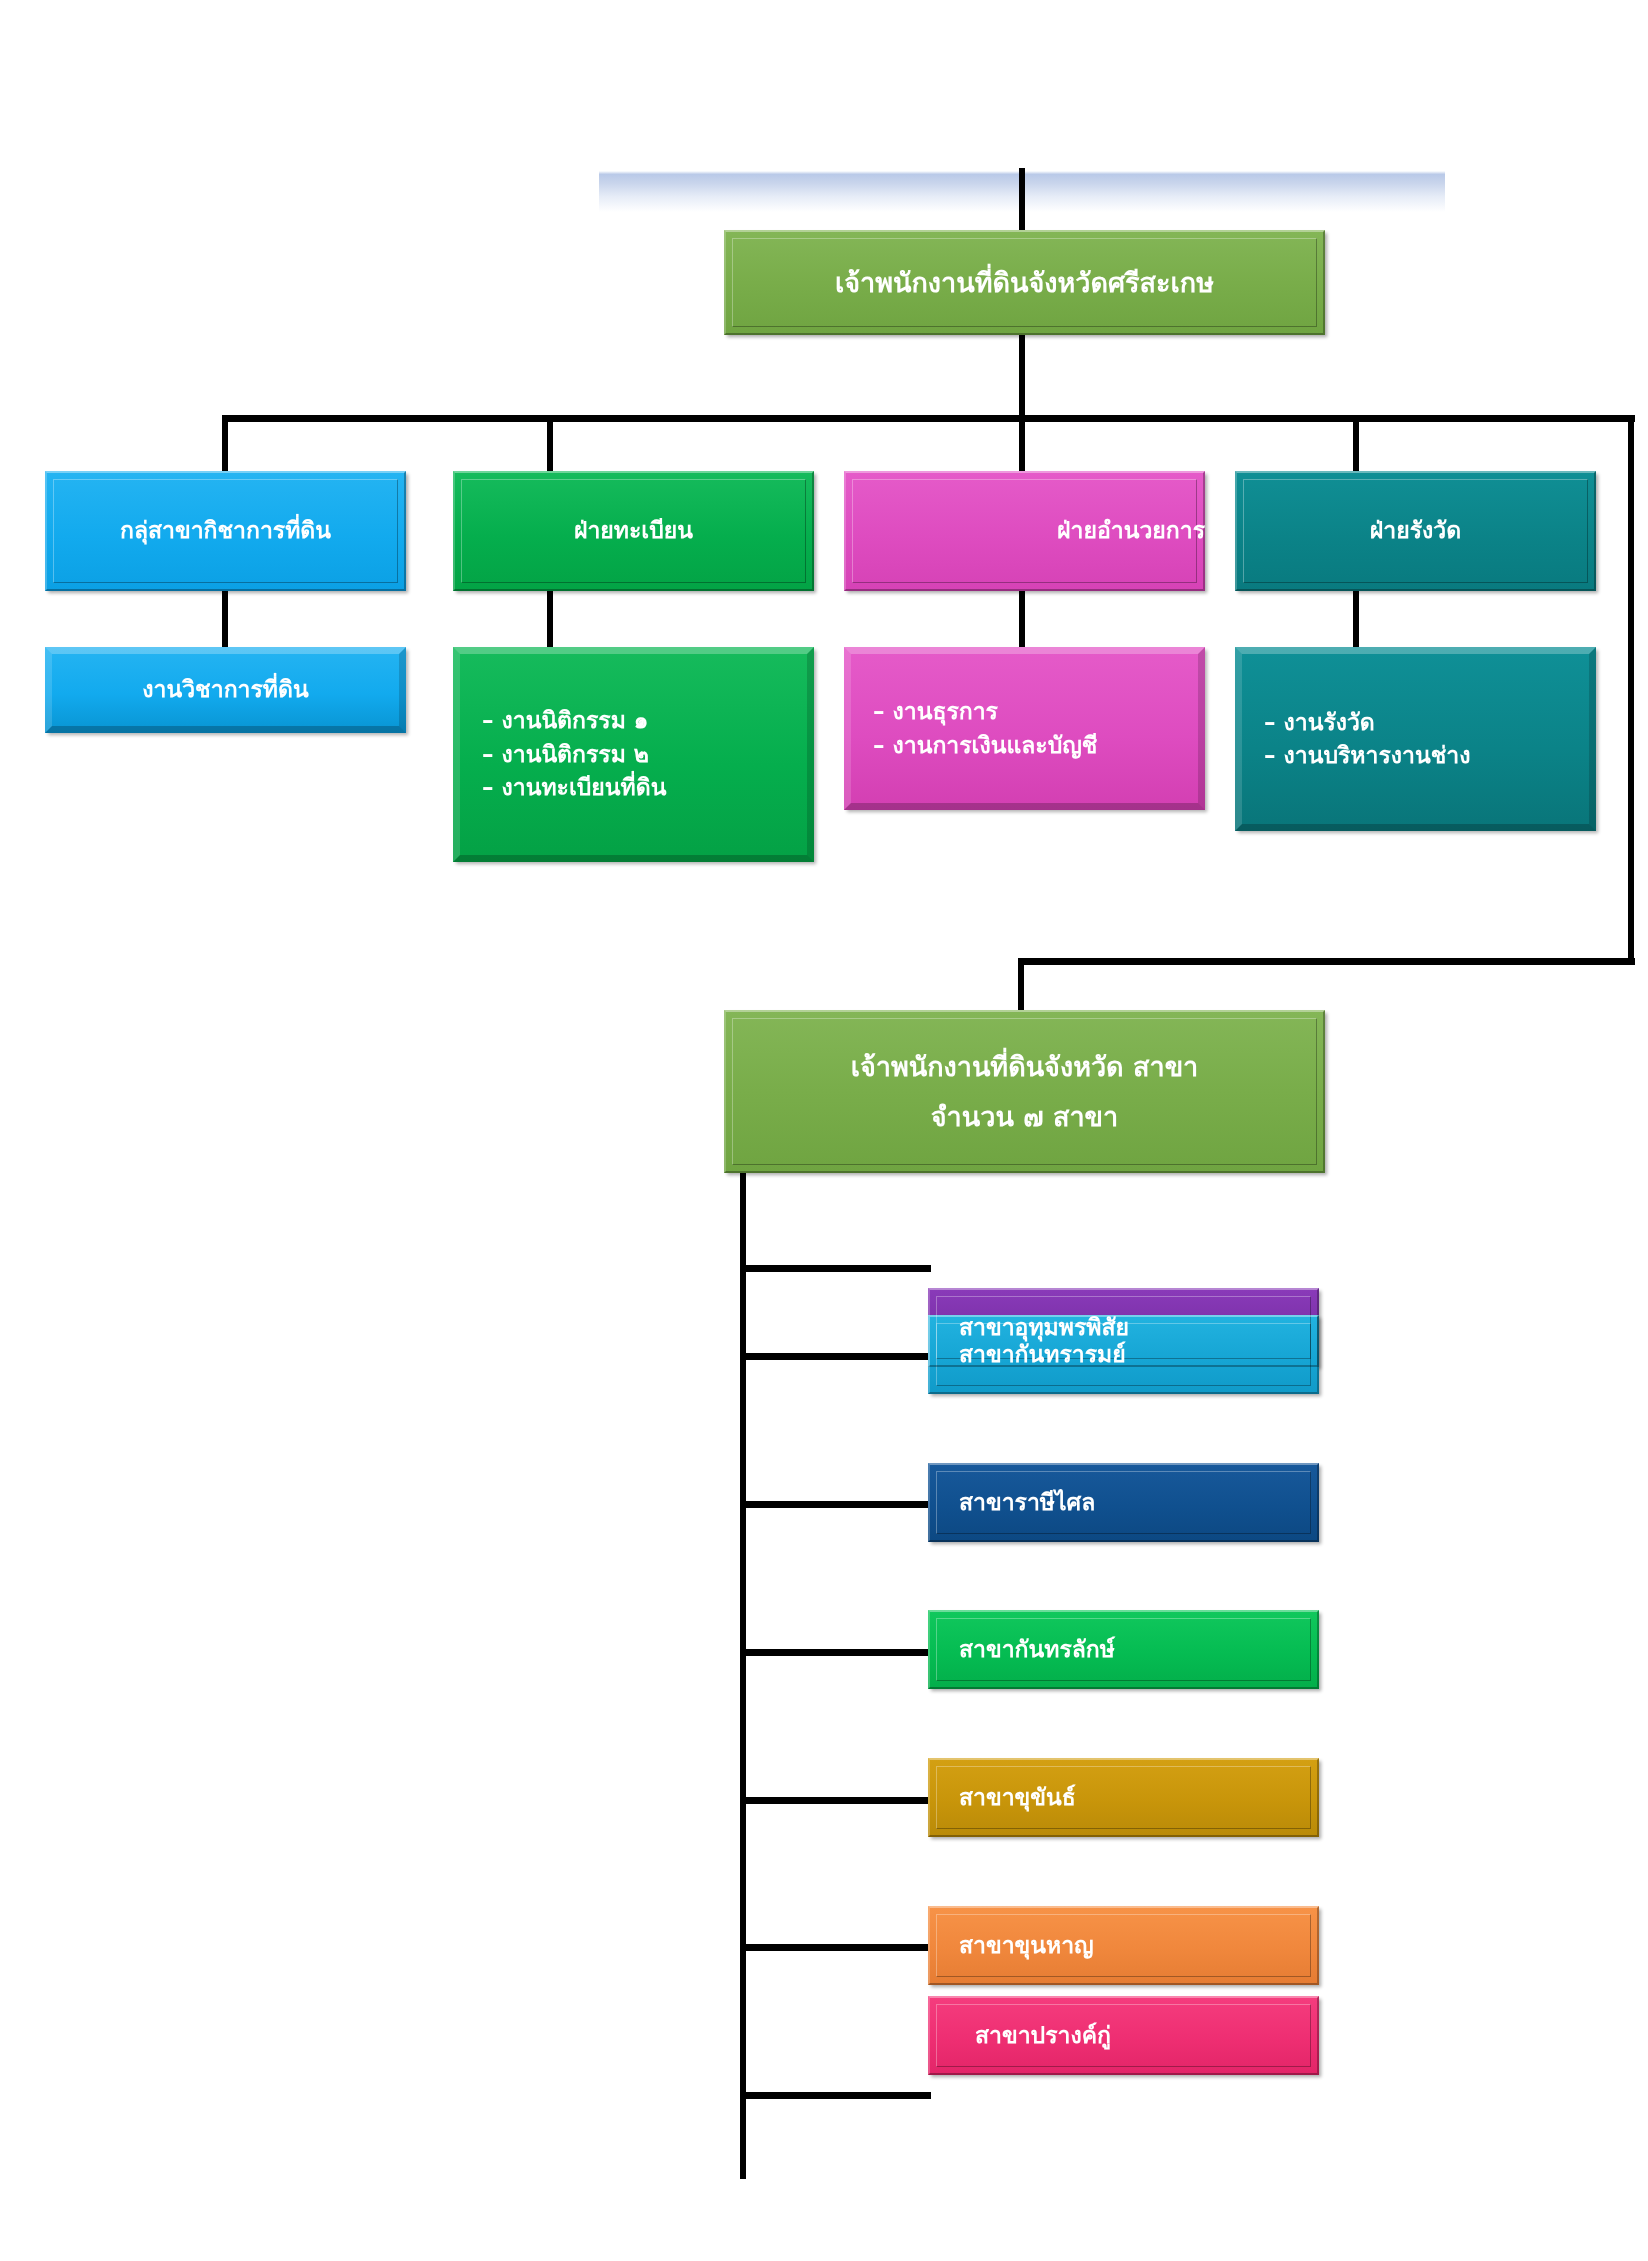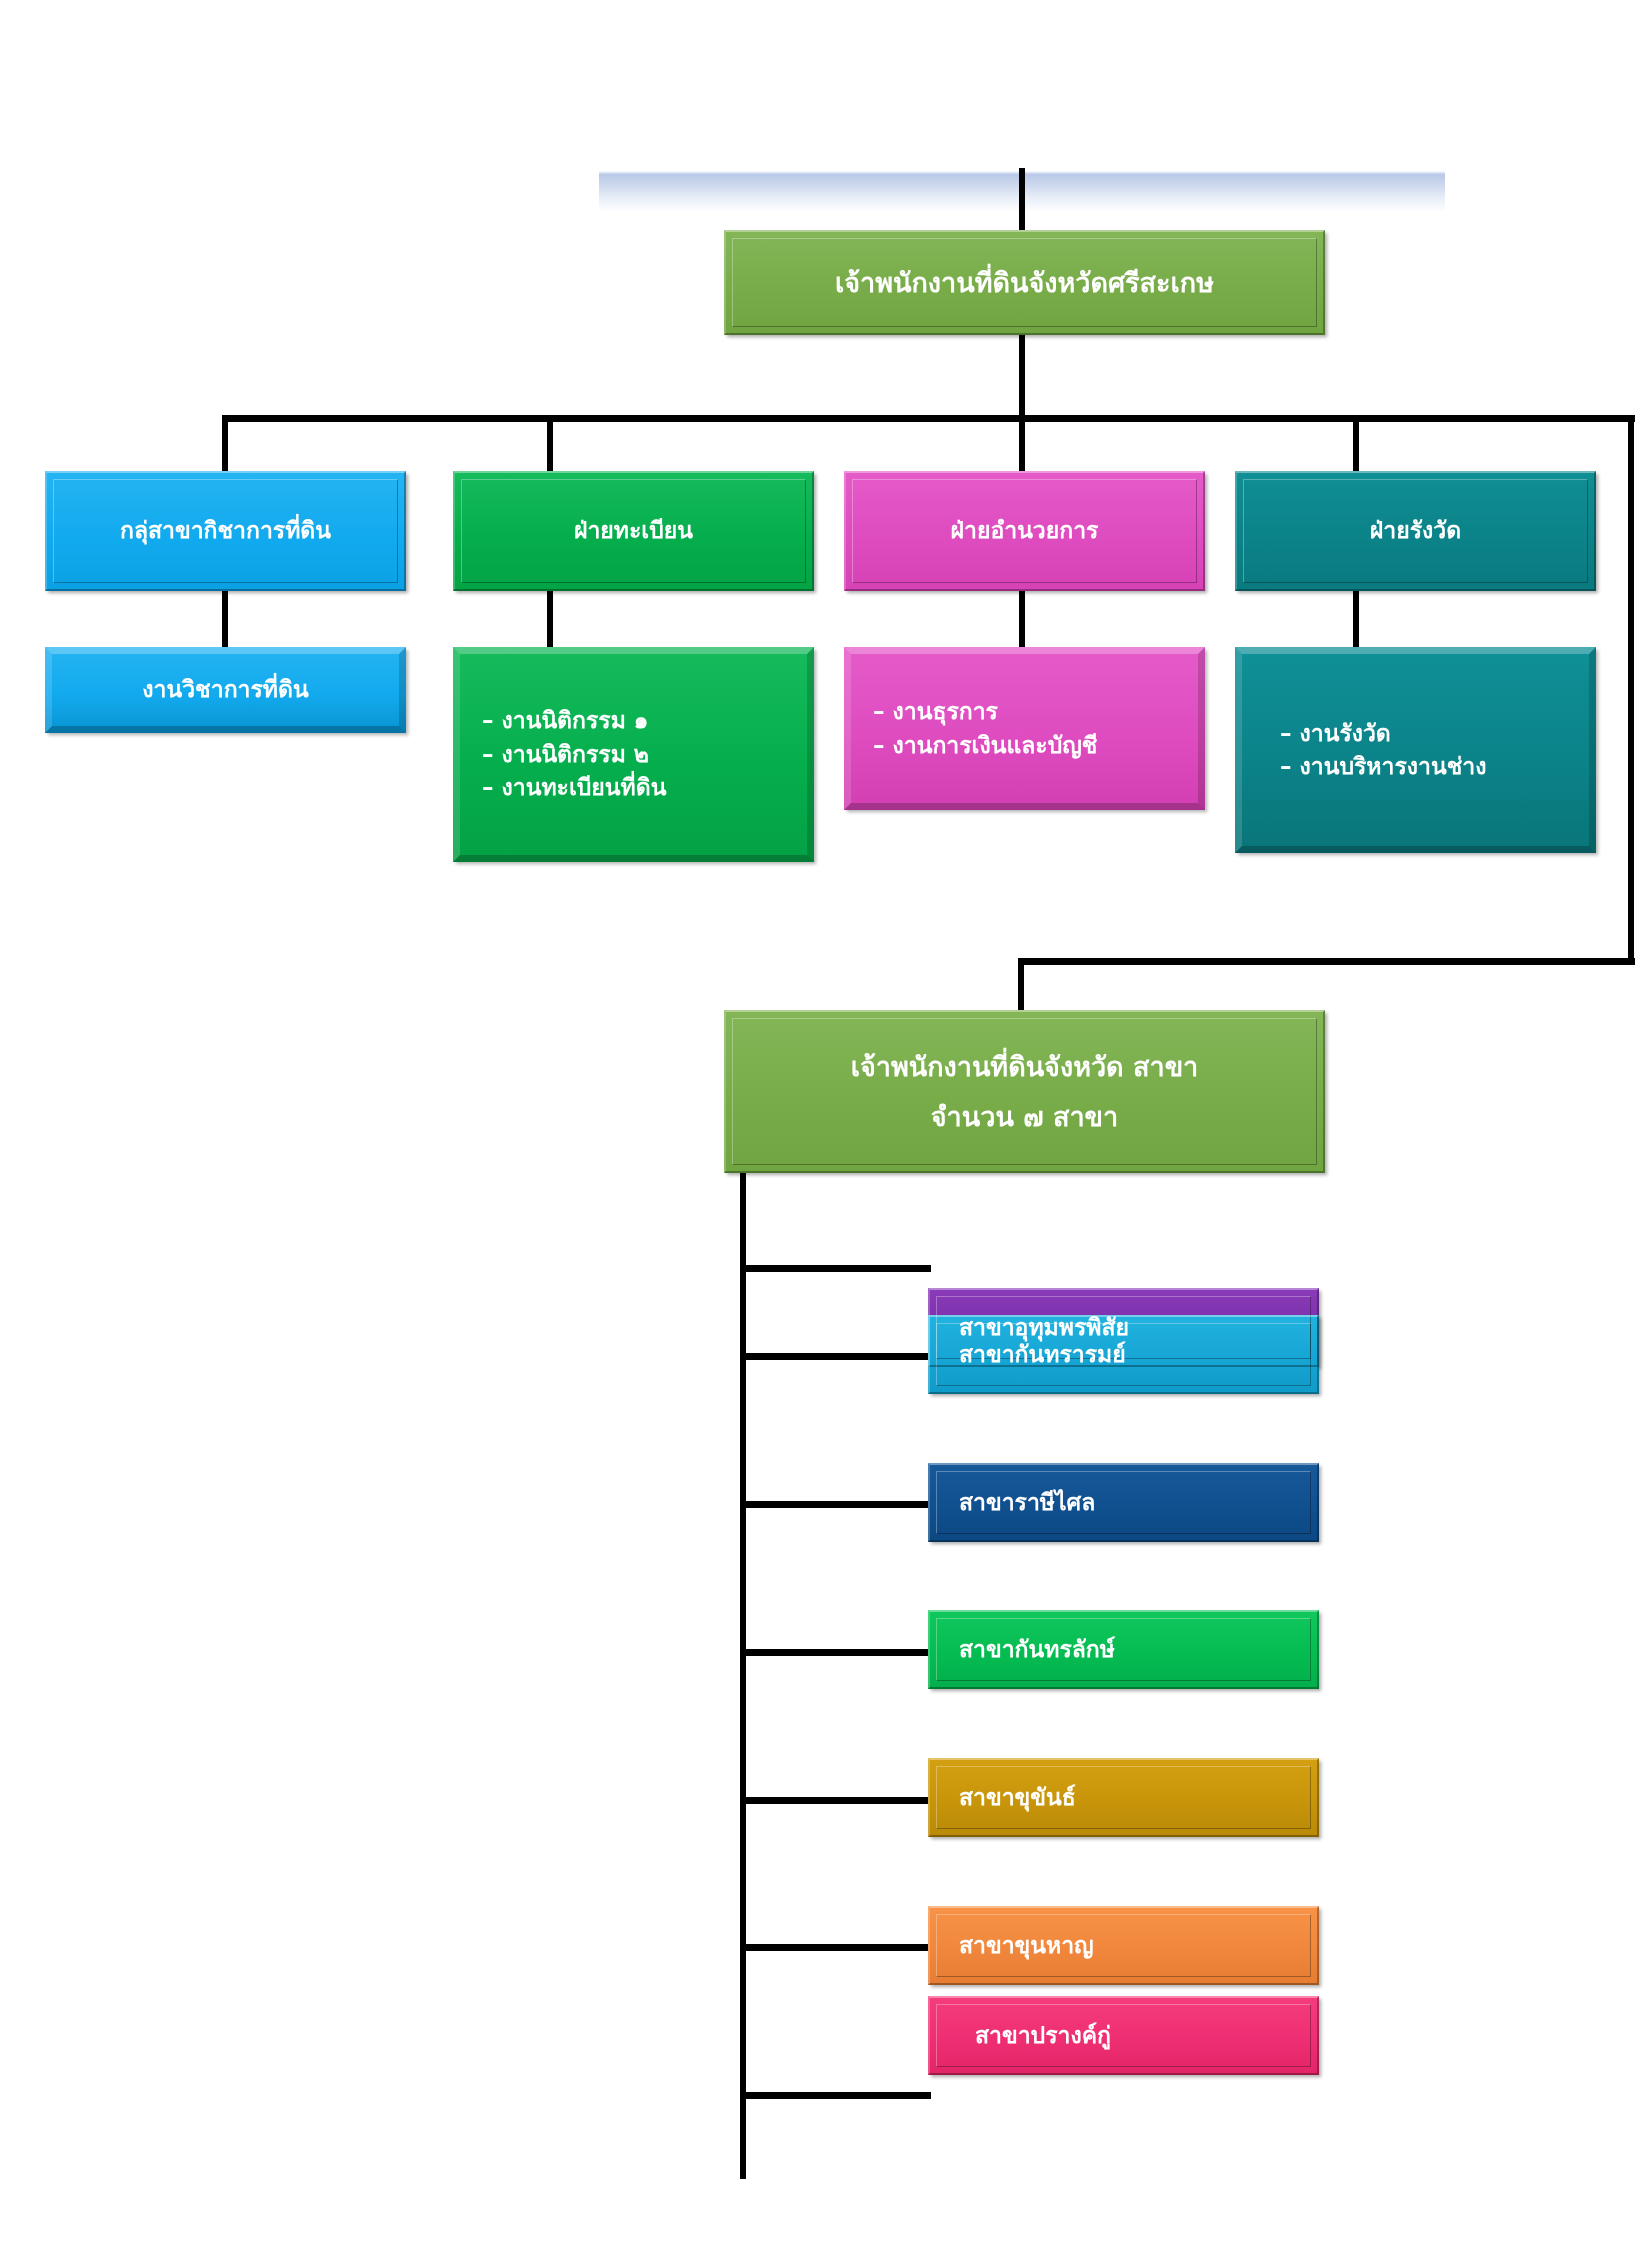--- a/index.html
+++ b/index.html
@@ -129,21 +129,21 @@
   <div class="line vline" style="left:1628px;top:415px;height:550px;"></div>
   <div class="line hline" style="left:1018px;top:958px;width:617px;"></div>
   <div class="line vline" style="left:1018px;top:958px;height:58px;"></div>
 
   <div class="framed dept" style="left:45px;top:471px;background:linear-gradient(180deg,#25b4f2 0%,#12aaee 55%,#0ba0e4 100%);">
     <div class="btxt">กลุ่สาขากิชาการที่ดิน</div>
   </div>
   <div class="framed dept" style="left:453px;top:471px;background:linear-gradient(180deg,#16bb5c 0%,#05ae4d 55%,#03a345 100%);">
     <div class="btxt">ฝ่ายทะเบียน</div>
   </div>
-  <div class="framed dept" style="left:844px;top:471px;background:linear-gradient(180deg,#e55bc9 0%,#de4cc0 55%,#d642b6 100%);">
+  <div class="framed dept" style="left:844px;top:471px;background:linear-gradient(180deg,#e55bc9 0%,#de4cc0 55%,#d642b6 100%);justify-content:flex-end;">
     <div class="btxt">ฝ่ายอำนวยการ</div>
   </div>
   <div class="framed dept" style="left:1235px;top:471px;background:linear-gradient(180deg,#108f95 0%,#0b8388 55%,#097a7f 100%);">
     <div class="btxt">ฝ่ายรังวัด</div>
   </div>
 
   <div class="line vline" style="left:222px;top:591px;height:58px;"></div>
   <div class="line vline" style="left:547px;top:591px;height:58px;"></div>
   <div class="line vline" style="left:1019px;top:591px;height:58px;"></div>
   <div class="line vline" style="left:1353px;top:591px;height:58px;"></div>
@@ -156,21 +156,21 @@
     <div class="btxt left">– งานนิติกรรม ๑
 – งานนิติกรรม ๒
 – งานทะเบียนที่ดิน</div>
   </div>
 
   <div class="bevel task" style="left:844px;top:647px;width:361px;height:163px;background:linear-gradient(180deg,#e55bc9 0%,#de4cc0 55%,#d33fb2 100%);">
     <div class="btxt left">– งานธุรการ
 – งานการเงินและบัญชี</div>
   </div>
 
-  <div class="bevel task" style="left:1235px;top:647px;width:361px;height:206px;background:linear-gradient(180deg,#0f9097 0%,#0b8388 55%,#097579 100%);padding-left:16px;">
+  <div class="bevel task" style="left:1235px;top:647px;width:361px;height:184px;background:linear-gradient(180deg,#0f9097 0%,#0b8388 55%,#097579 100%);">
     <div class="btxt left">– งานรังวัด
 – งานบริหารงานช่าง</div>
   </div>
 
   <div class="framed" id="node-branch-head" style="background:linear-gradient(180deg,#84b657 0%,#79ad4a 50%,#6fa441 100%);">
     <div class="btxt">เจ้าพนักงานที่ดินจังหวัด สาขา
 จำนวน ๗ สาขา</div>
   </div>
 
   <div class="line vline" style="left:740px;top:1173px;height:1006px;"></div>

